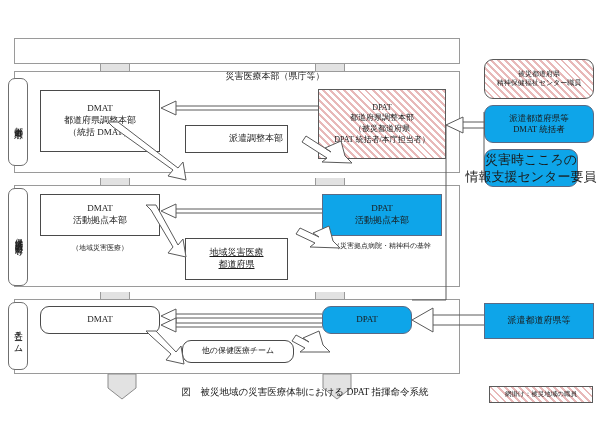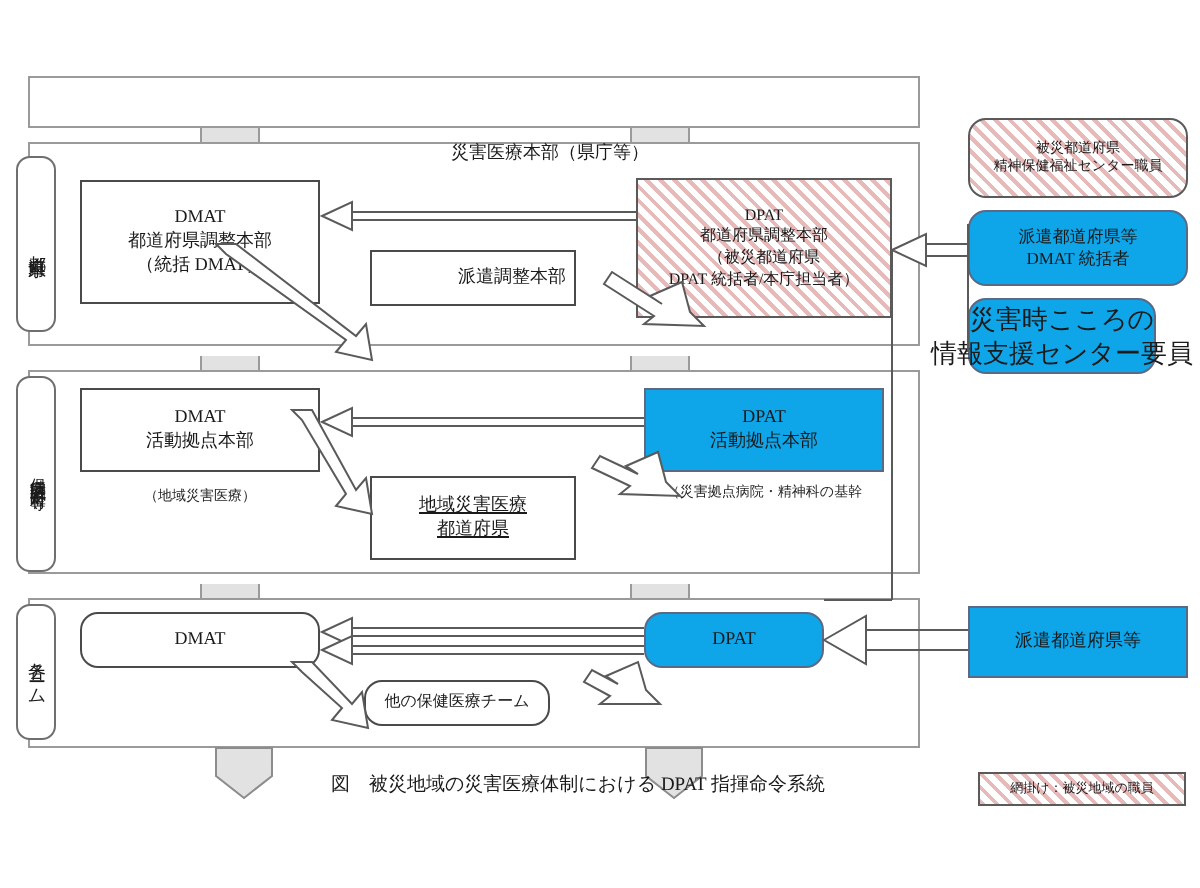--- a/index.html
+++ b/index.html
@@ -176,21 +176,21 @@
   <div class="abs tick" style="left:315px; top:292px; width:30px; height:7px;"></div>
 
   <div class="abs vlabel" style="left:8px; top:302px; width:20px; height:68px;">
     <span>各チーム</span>
   </div>
 
   <div class="abs box rounded" style="left:40px; top:306px; width:120px; height:28px; font-size:9px;">
     <span class="ln">DMAT</span>
   </div>
 
-  <div class="abs box rounded" style="left:182px; top:340px; width:93px; height:23px; font-size:8px;">
+  <div class="abs box rounded" style="left:182px; top:340px; width:112px; height:23px; font-size:8px;">
     <span class="ln">他の保健医療チーム</span>
   </div>
 
   <div class="abs box rounded blue" style="left:322px; top:306px; width:90px; height:28px; font-size:9px;">
     <span class="ln">DPAT</span>
   </div>
 
   <div class="abs box hatch rounded" style="left:484px; top:59px; width:110px; height:40px; font-size:7px;">
     <span class="ln">被災都道府県</span>
     <span class="ln">精神保健福祉センター職員</span>
@@ -284,19 +284,19 @@
     </g>
 
     <g>
       <polygon points="108,374 136,374 136,388 122,399 108,388" fill="#e2e2e2" stroke="#8c8c8c" stroke-width="1"></polygon>
     </g>
     <g>
       <polygon points="323,374 351,374 351,388 337,399 323,388" fill="#e2e2e2" stroke="#8c8c8c" stroke-width="1"></polygon>
     </g>
   </svg>
 
-  <div class="abs cap" style="left:124px; top:386px; width:330px; text-align:center;">図　被災地域の災害医療体制における DPAT 指揮命令系統</div>
+  <div class="abs cap" style="left:140px; top:386px; width:330px; text-align:center;">図　被災地域の災害医療体制における DPAT 指揮命令系統</div>
 
   <div class="abs hatch legend" style="left:489px; top:386px; width:104px; height:17px;">
     <span>網掛け：被災地域の職員</span>
   </div>
 
 </div>
 
 </body></html>

